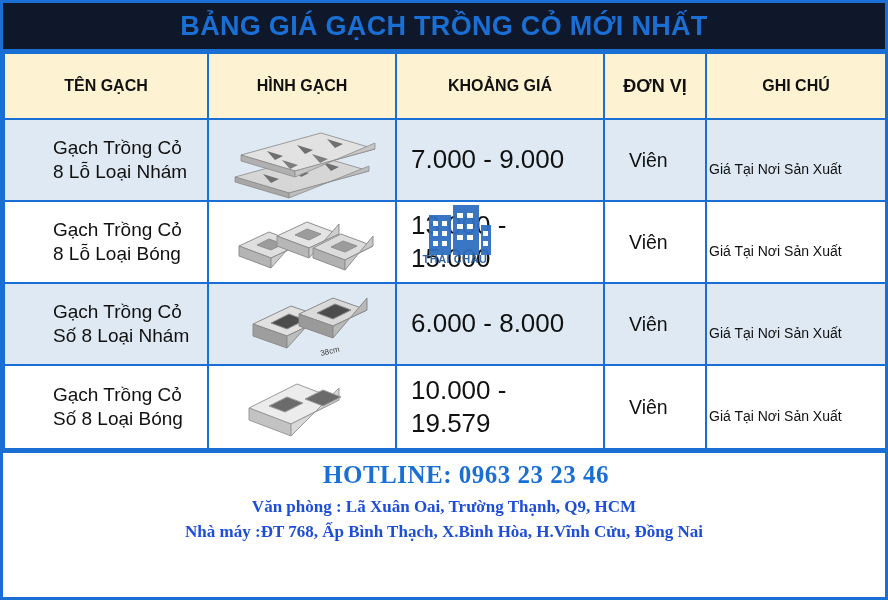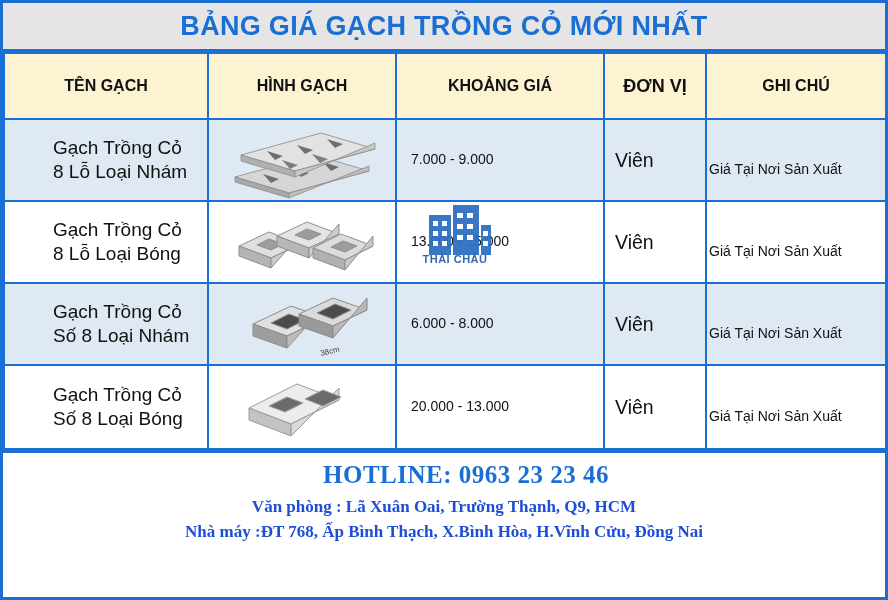--- a/index.html
+++ b/index.html
@@ -20,21 +20,21 @@
     box-sizing: border-box;
     border: 3px solid #1a6fd4;
     background: #ffffff;
   }
   
   .title-bar {
     height: 46px;
     display: flex;
     align-items: center;
     justify-content: center;
-    background: #e5e5e5;
+    background: #0f172a;
     border-bottom: 3px solid #1a6fd4;
   }
   .title-bar .title-text {
     color: #1a6fd4;
     font-size: 27px;
     font-weight: bold;
     letter-spacing: 0.3px;
     white-space: nowrap;
   }
   
@@ -71,22 +71,22 @@
   tbody tr.alt td { background: #dfe9f3; }
   tbody tr td { background: #ffffff; }
 
   .cell-text {
     padding: 4px 10px;
     font-size: 19px;
     color: #111111;
     line-height: 1.28;
   }
   .cell-name { font-size: 19px; margin-left: 38px; }
-  .cell-price { font-size: 14px; padding-left: 14px; }
-  .cell-unit { font-size: 19.5px; padding-left: 10px; }
+  .cell-price { font-size: 26px; padding-left: 14px; }
+  .cell-unit { font-size: 19.5px; padding-left: 24px; }
   .cell-note { font-size: 14px; padding-left: 2px; margin-top: 20px; }
 
   .img-cell {
     text-align: center;
     vertical-align: middle;
     position: relative;
     overflow: hidden;
   }
   .brick-wrap {
     display: block;
@@ -294,21 +294,21 @@
                 <polygon points="22,42 64,58 112,34 70,18" fill="#ececec"></polygon>
                 <polygon points="22,42 64,58 64,70 22,54" fill="#c3c3c3"></polygon>
                 <polygon points="64,58 112,34 112,22 64,70" fill="#d8d8d8"></polygon>
                 <polygon points="42,40 58,46 76,37 60,31" fill="#6b6b6b"></polygon>
                 <polygon points="78,33 96,40 114,31 96,24" fill="#6b6b6b"></polygon>
               </g>
             </svg>
           </span>
         </td>
         <td>
-          <div class="cell-text cell-price">20.000 - 13.000</div>
+          <div class="cell-text cell-price">10.000 - 19.579</div>
         </td>
         <td>
           <div class="cell-text cell-unit">Viên</div>
         </td>
         <td>
           <div class="cell-text cell-note">Giá Tại Nơi Sản Xuất</div>
         </td>
       </tr>
 
     </tbody>

